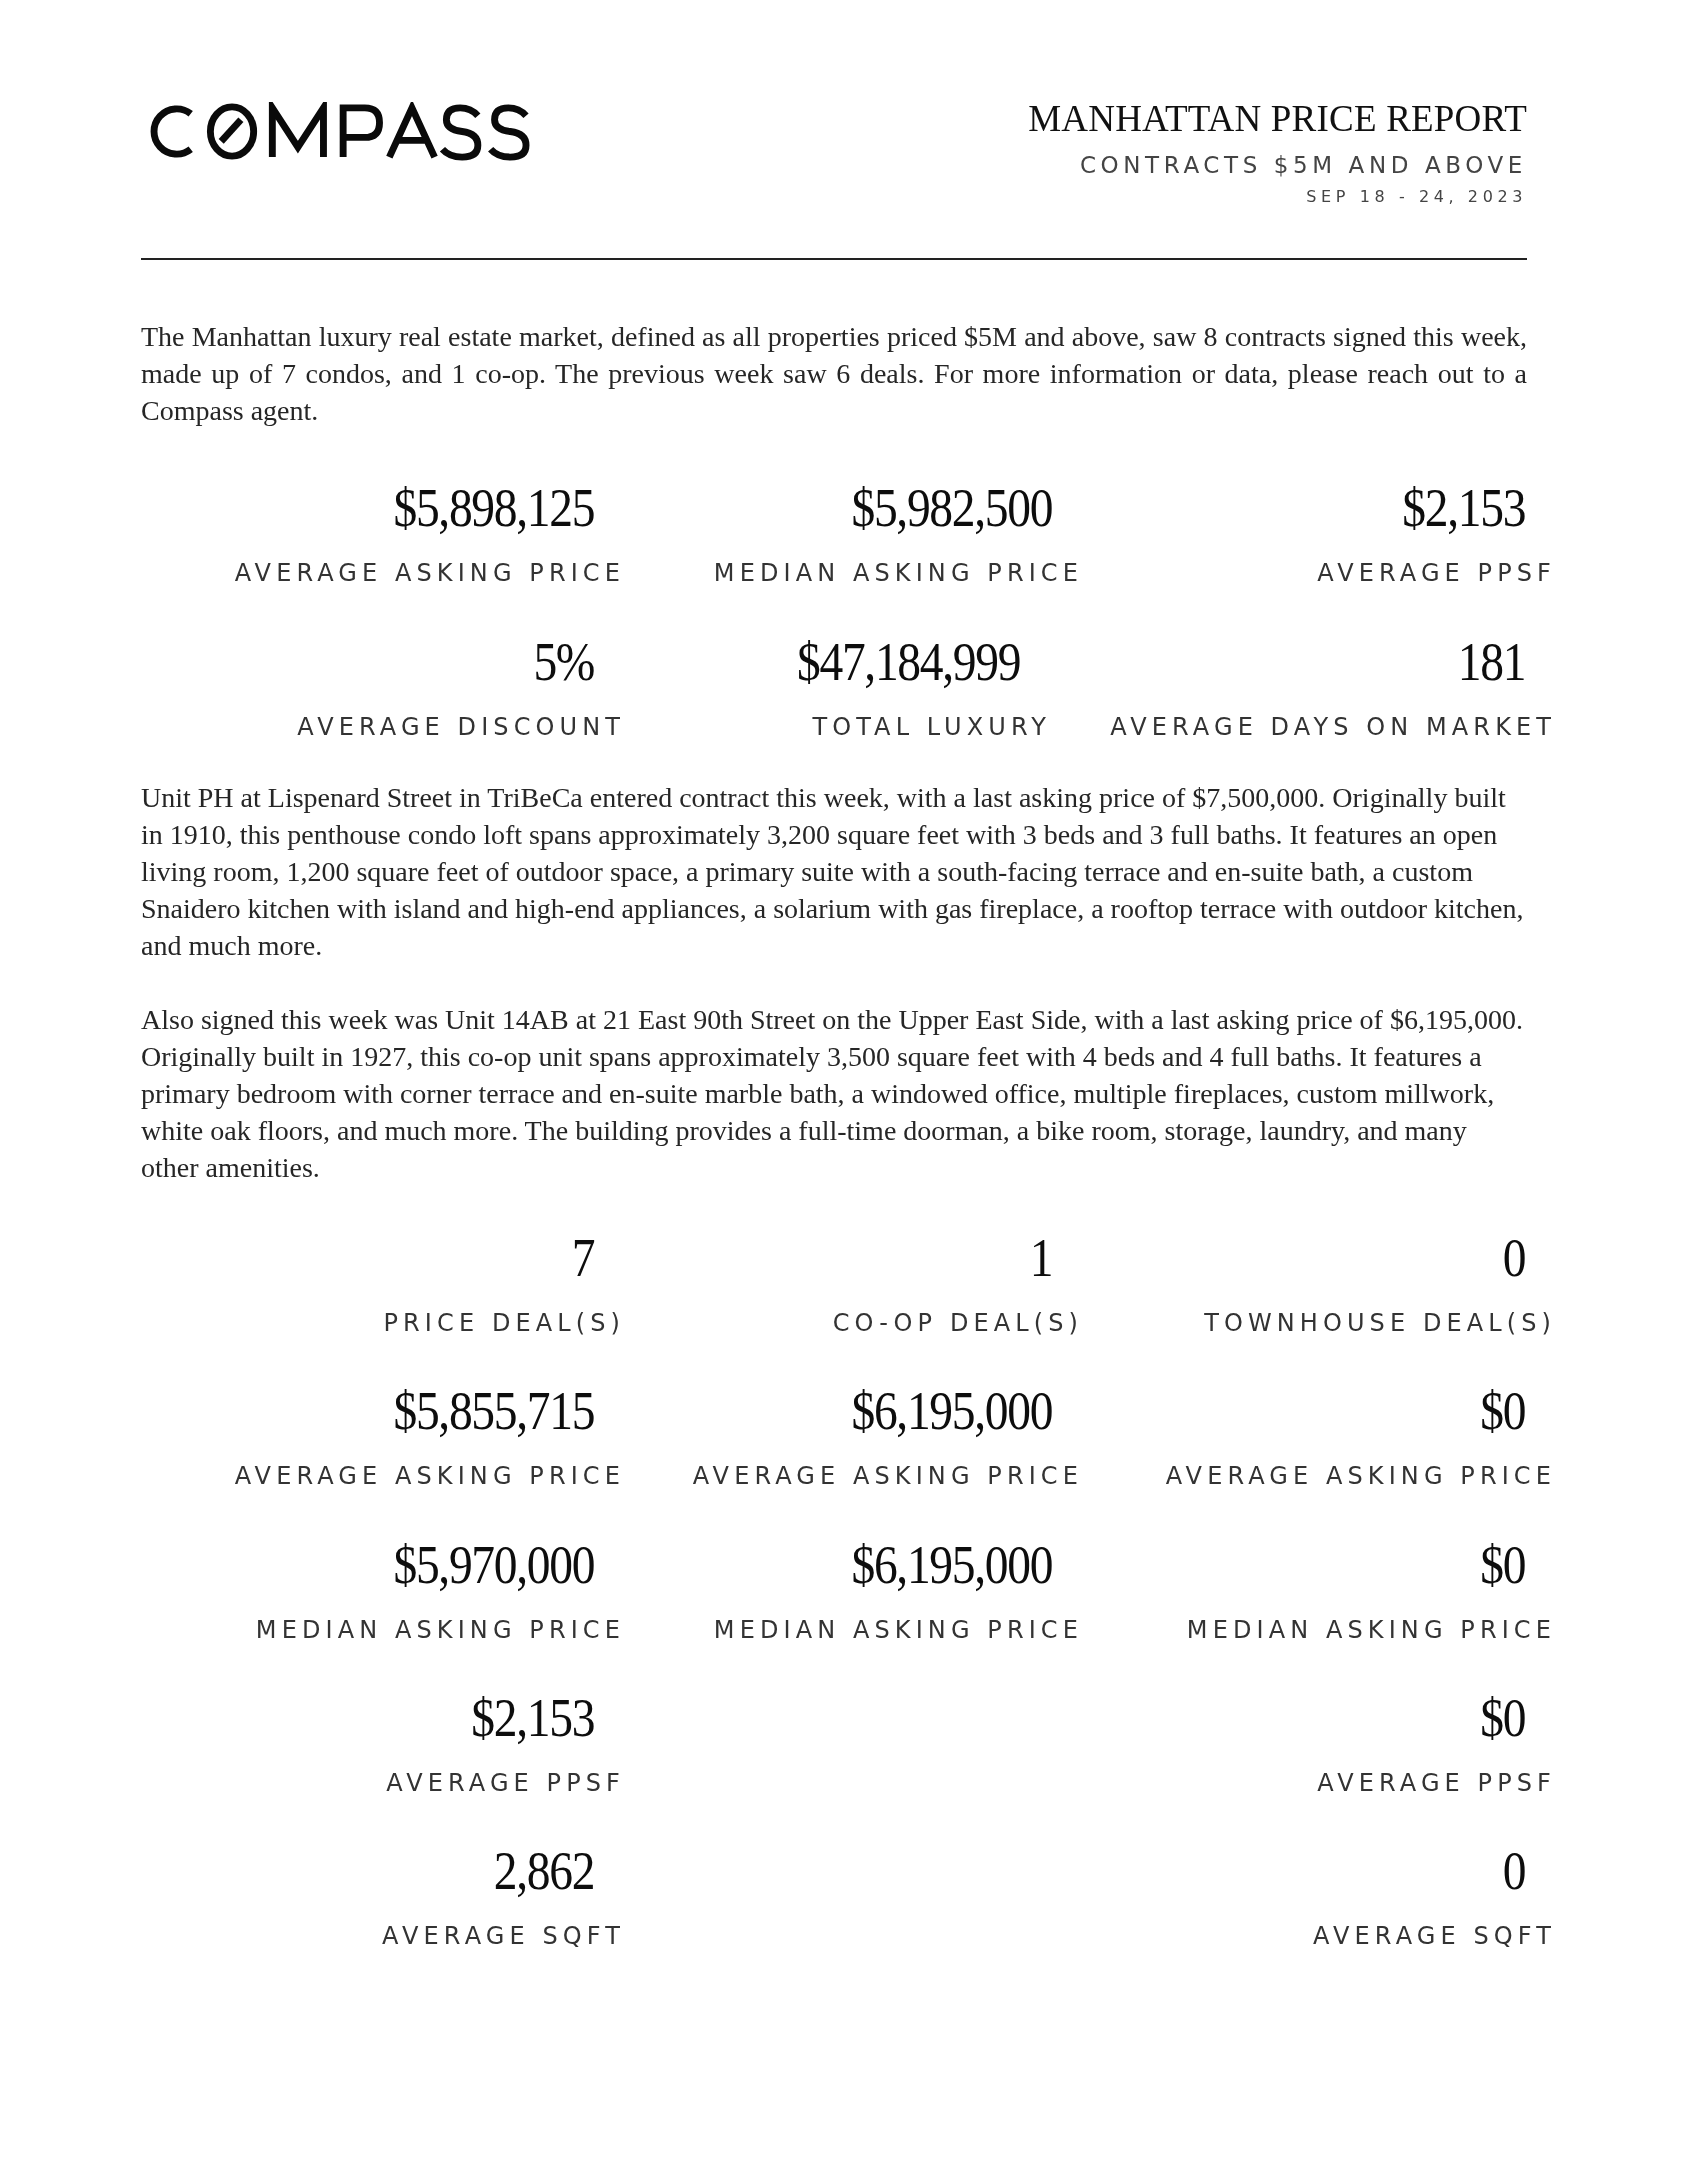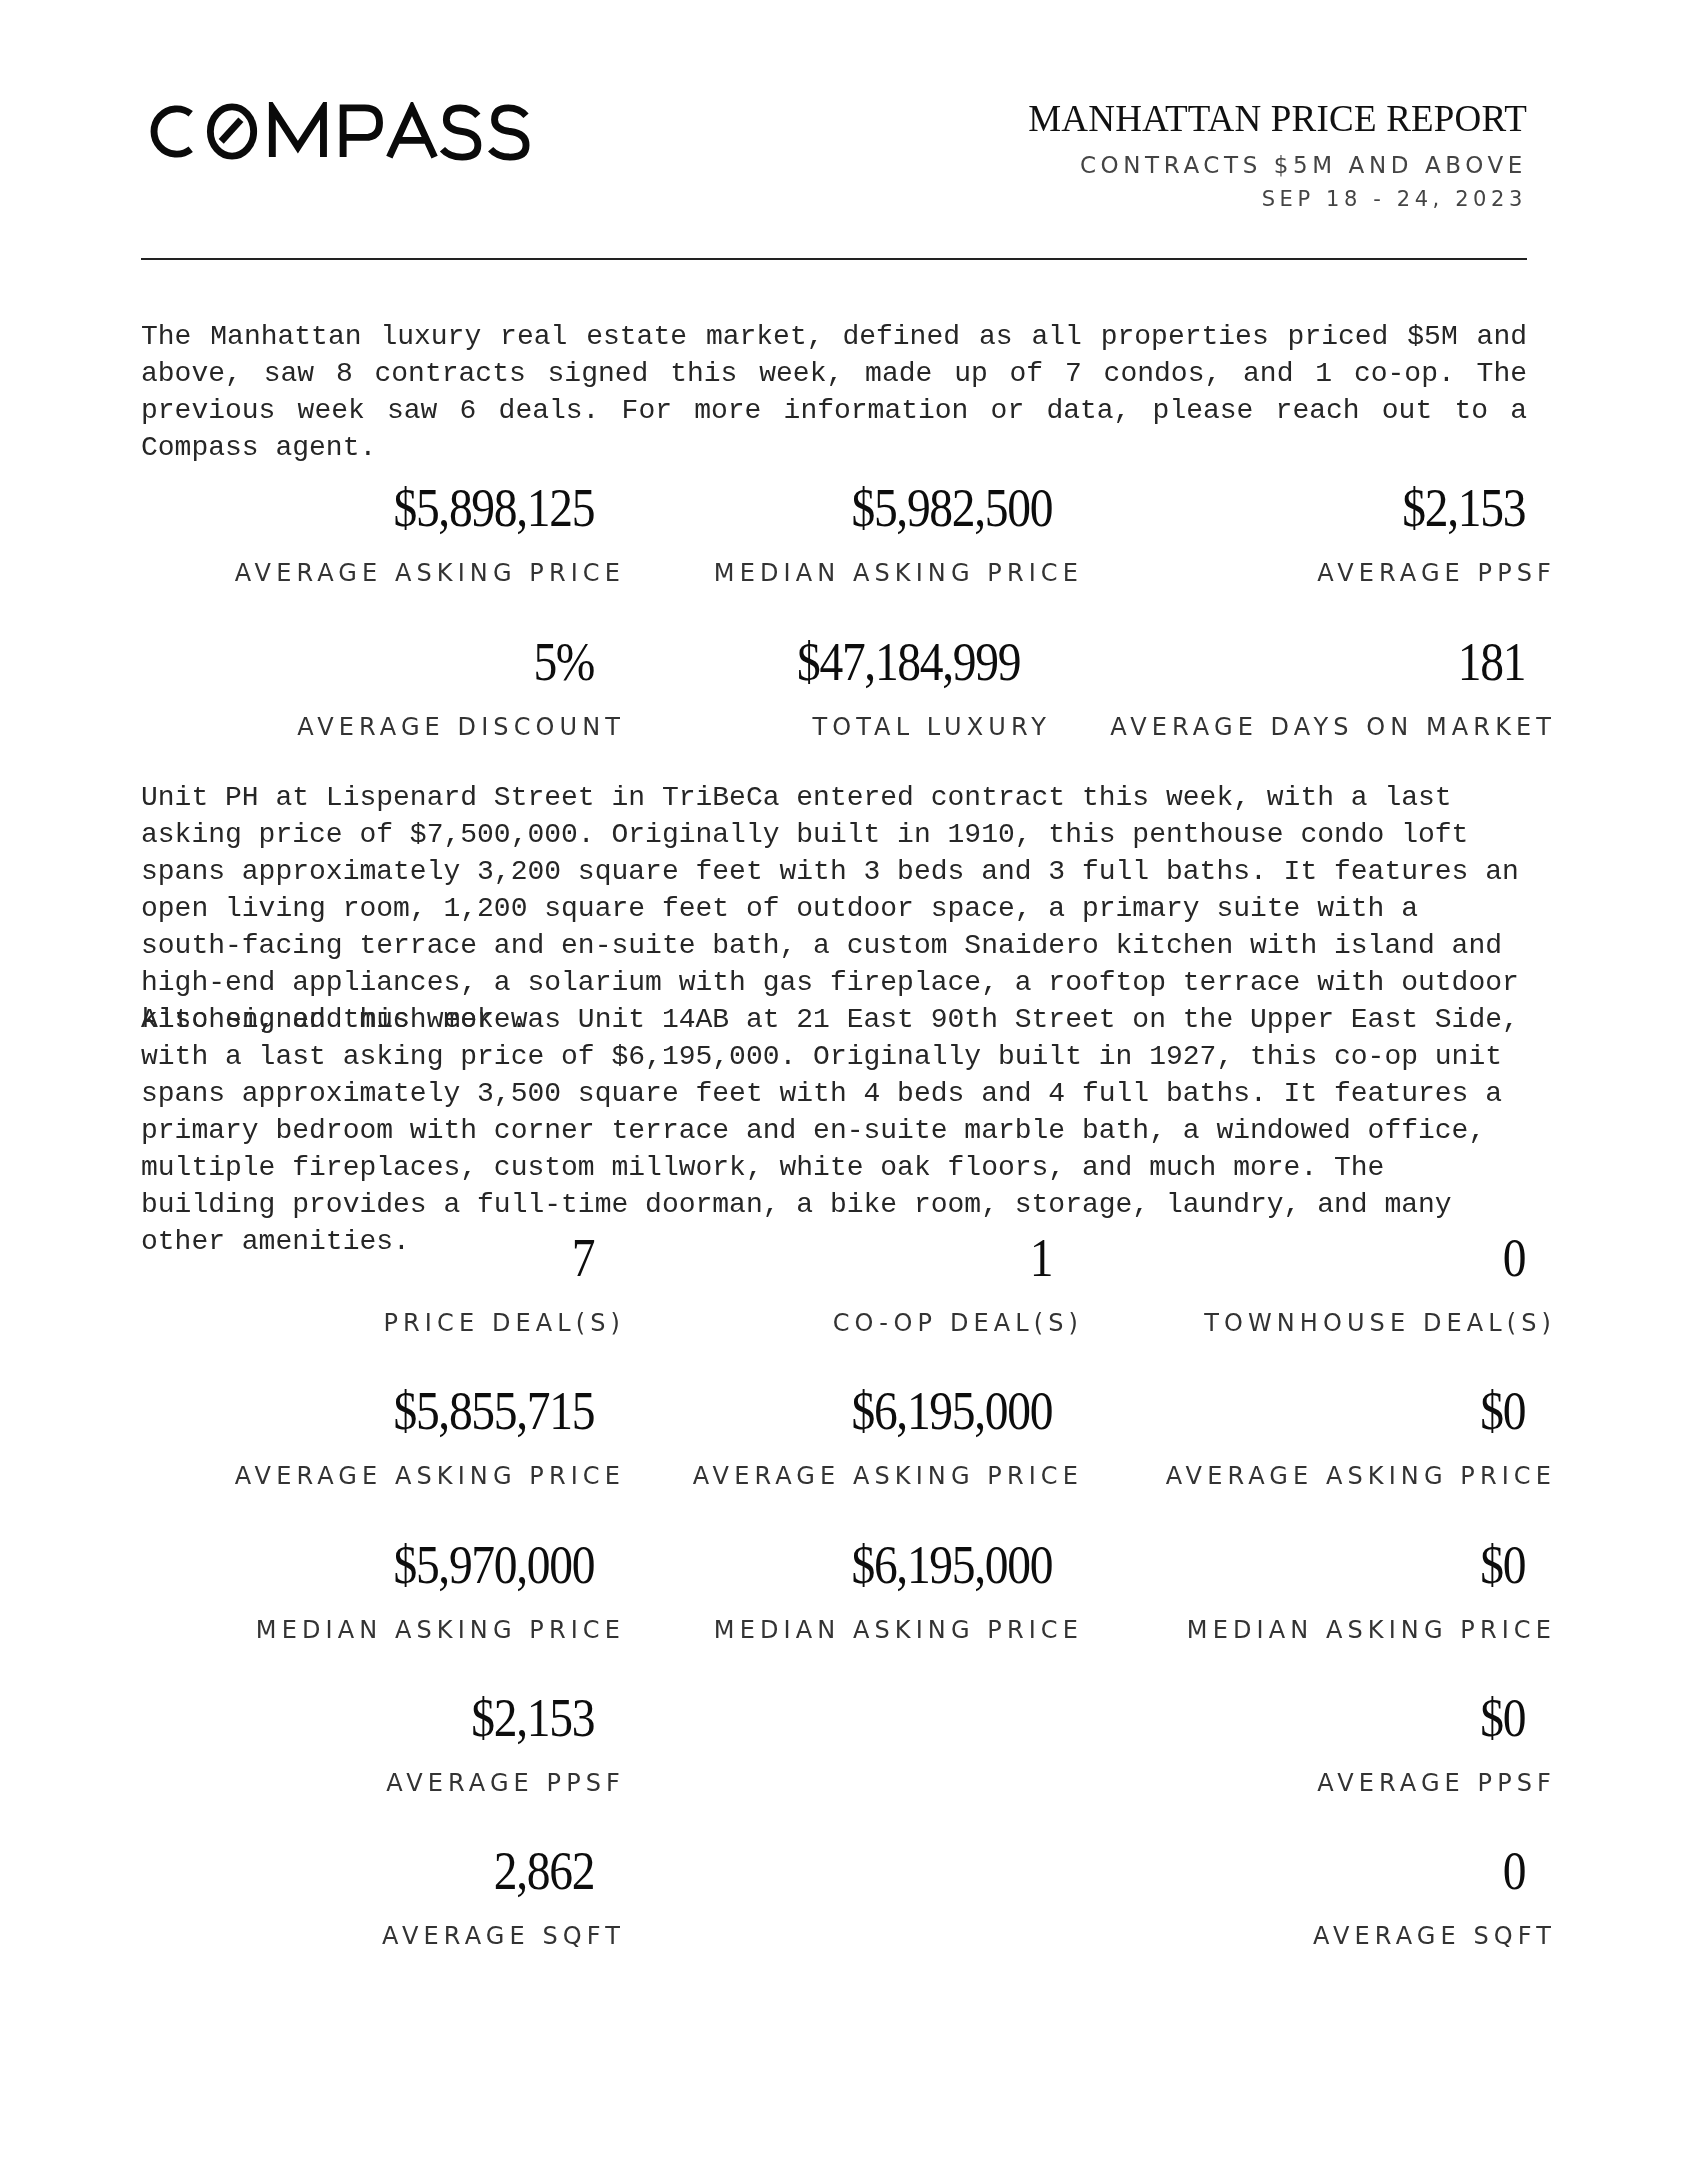--- a/index.html
+++ b/index.html
@@ -4,25 +4,25 @@
   <style>
     html, body { margin: 0; padding: 0; background: #ffffff; }
     body { width: 1683px; height: 2178px; position: relative; overflow: hidden; color: #111111; }
     .abs { position: absolute; }
 
     .logo { left: 142px; top: 97px; height: 69px; display: flex; align-items: center; }
     .logo svg { display: block; }
 
     .title { right: 156px; top: 97px; font-family: "Liberation Serif", "DejaVu Serif", serif; font-size: 37px; letter-spacing: 0.2px; color: #111; white-space: nowrap; text-align: right; }
     .subtitle { right: 156px; top: 152px; font-family: "DejaVu Sans", "Liberation Sans", sans-serif; font-size: 23px; letter-spacing: 4.6px; color: #444; white-space: nowrap; text-align: right; }
-    .date { right: 156px; top: 187px; font-family: "DejaVu Sans", "Liberation Sans", sans-serif; font-size: 21px; letter-spacing: 4.6px; color: #444; white-space: nowrap; text-align: right; }
+    .date { right: 156px; top: 187px; font-family: "DejaVu Sans", "Liberation Sans", sans-serif; font-size: 16px; letter-spacing: 4.6px; color: #444; white-space: nowrap; text-align: right; }
 
     .divider { left: 141px; top: 258px; width: 1386px; height: 2px; background: #222; }
 
-    .para { left: 141px; width: 1386px; font-family: Liberation Mono, monospace; font-size: 28px; line-height: 37px; color: #262626; }
+    .para { left: 141px; width: 1386px; font-family: Liberation Serif, serif; font-size: 28px; line-height: 37px; color: #262626; }
     .para.justify { text-align: justify; text-align-last: left; }
 
     .stat { position: absolute; width: 515px; margin-left: -257px; text-align: right; }
     .stat-value { font-family: "Liberation Serif", "DejaVu Serif", serif; font-size: 54px; line-height: 59px; color: #0d0d0d; letter-spacing: -1.5px; height: 59px; transform: scaleX(0.88); transform-origin: center; }
     .stat-label { font-family: "DejaVu Sans", "Liberation Sans", sans-serif; font-size: 24px; letter-spacing: 5.1px; color: #333; margin-top: 21px; white-space: nowrap; padding-left: 5px; }
   </style>
 </head>
 <body>
 
 <div class="abs logo">

